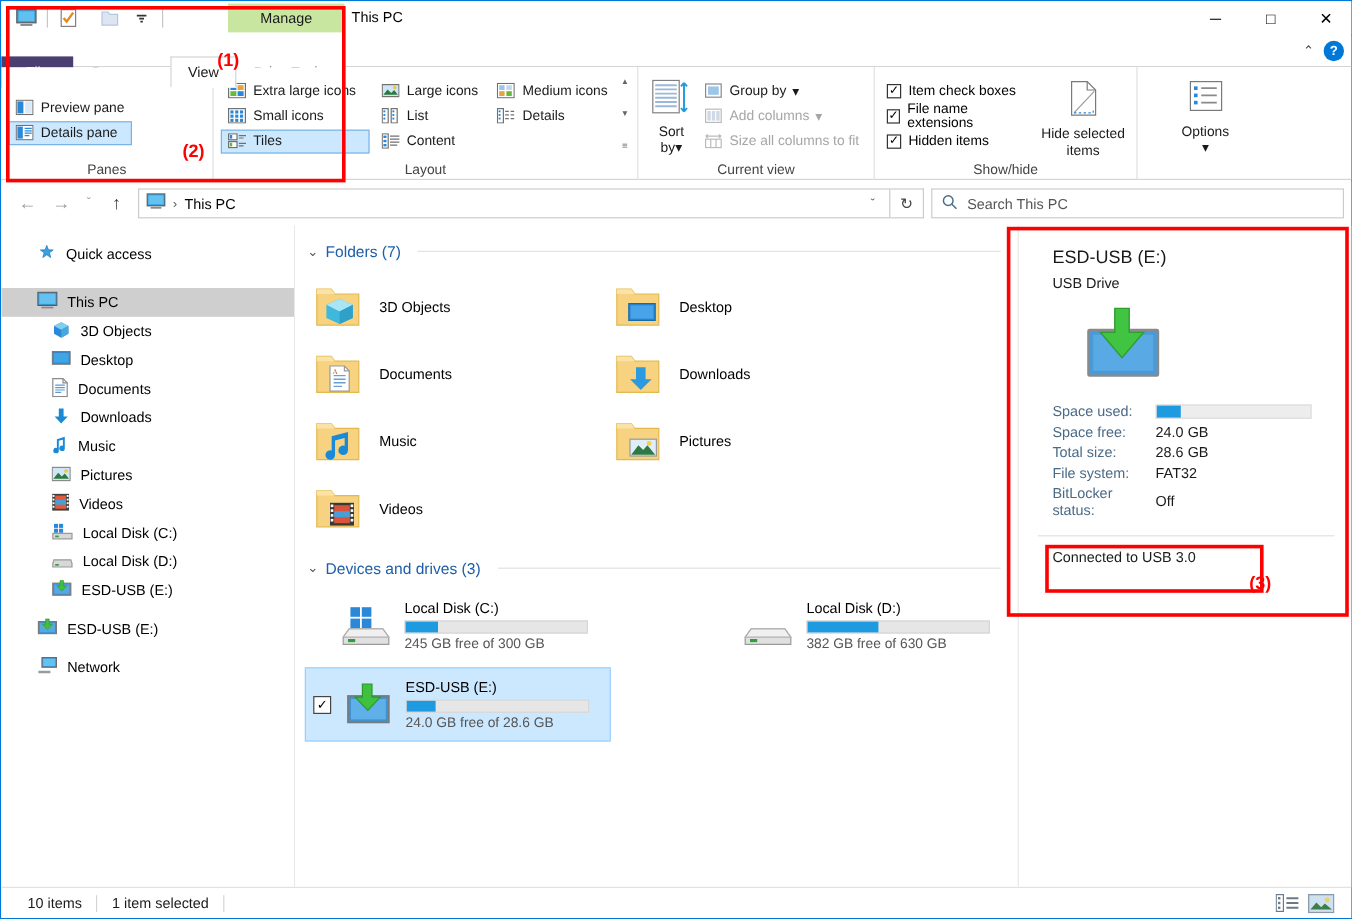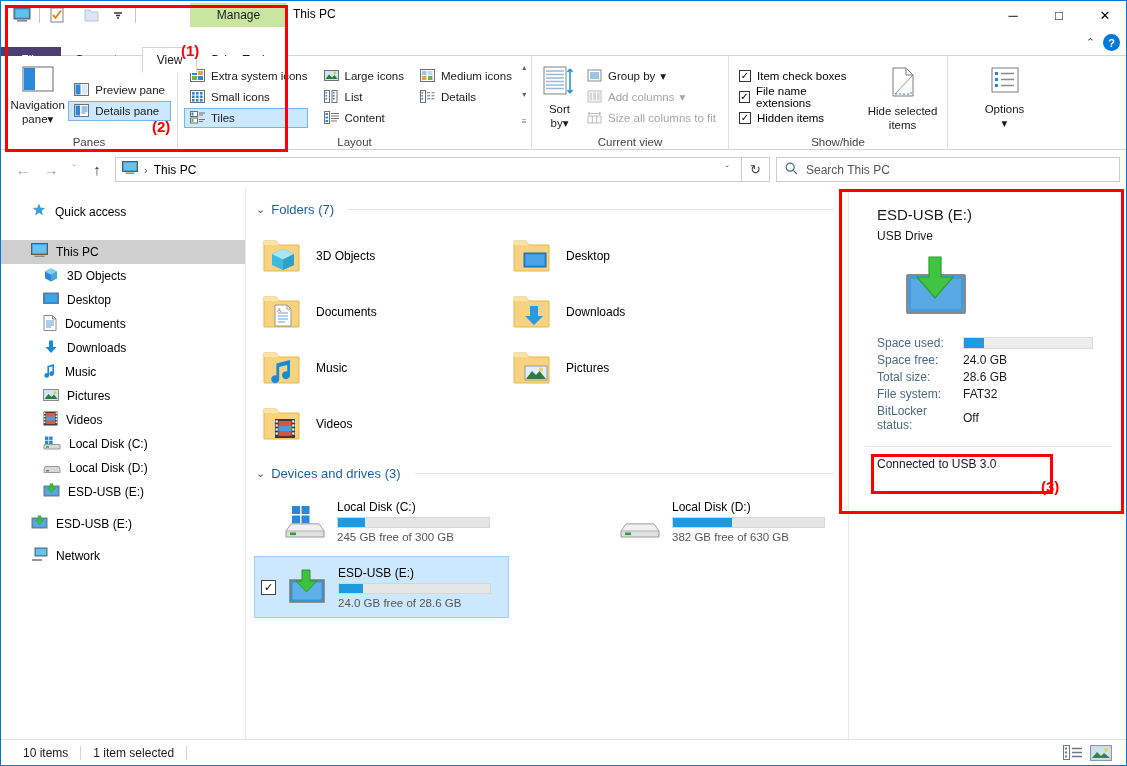--- a/index.html
+++ b/index.html
@@ -298,32 +298,20 @@
 
   <div class="help-row">
     <div class="chev-up">⌃</div>
     <div class="help-icon">?</div>
   </div>
 
   <div class="ribbon">
 
     <div class="rgroup" style="width:176px;">
       <div class="rgroup-body">
-        <div class="bigbtn" style="width:72px;">
-          <span class="glyph">
-            <svg width="32" height="26" viewBox="0 0 32 26">
-              <rect x="1" y="1" width="30" height="24" fill="#fff" stroke="#6a6a6a"></rect>
-              <rect x="2" y="2" width="11" height="22" fill="#2b88d8"></rect>
-            </svg>
-          </span>
-          <span>Navigation</span>
-          <span>
-            <span>pane</span><span>▾</span>
-          </span>
-        </div>
         <div class="smallcol" style="margin-top:18px;">
           <div class="smallbtn">
             <span class="mi">
               <svg width="15" height="13" viewBox="0 0 15 13">
                 <rect x="0.5" y="0.5" width="14" height="12" fill="#fff" stroke="#707070"></rect>
                 <rect x="1.5" y="1.5" width="5" height="10" fill="#2b88d8"></rect>
                 <rect x="8" y="1.5" width="5.5" height="10" fill="#dbe9f7"></rect>
               </svg>
             </span>
             <span>Preview pane</span>
@@ -349,21 +337,21 @@
           <div class="smallbtn">
             <span class="mi">
               <svg width="15" height="13" viewBox="0 0 15 13">
                 <rect x="0.5" y="0.5" width="14" height="12" fill="#fff" stroke="#707070"></rect>
                 <rect x="2" y="2" width="5" height="4" fill="#2b88d8"></rect>
                 <rect x="8" y="2" width="5" height="4" fill="#e8a33d"></rect>
                 <rect x="2" y="7" width="5" height="4" fill="#67b93e"></rect>
                 <rect x="8" y="7" width="5" height="4" fill="#2b88d8"></rect>
               </svg>
             </span>
-            <span>Extra system icons</span>
+            <span>Extra large icons</span>
           </div>
           <div class="smallbtn">
             <span class="mi">
               <svg width="15" height="13" viewBox="0 0 15 13">
                 <rect x="0.5" y="0.5" width="14" height="12" fill="#fff" stroke="#707070"></rect>
                 <g fill="#2b88d8">
                   <rect x="2" y="2" width="2.6" height="2.6"></rect>
                     <rect x="6" y="2" width="2.6" height="2.6"></rect>
                     <rect x="10" y="2" width="2.6" height="2.6"></rect>
                   <rect x="2" y="5.5" width="2.6" height="2.6"></rect>

